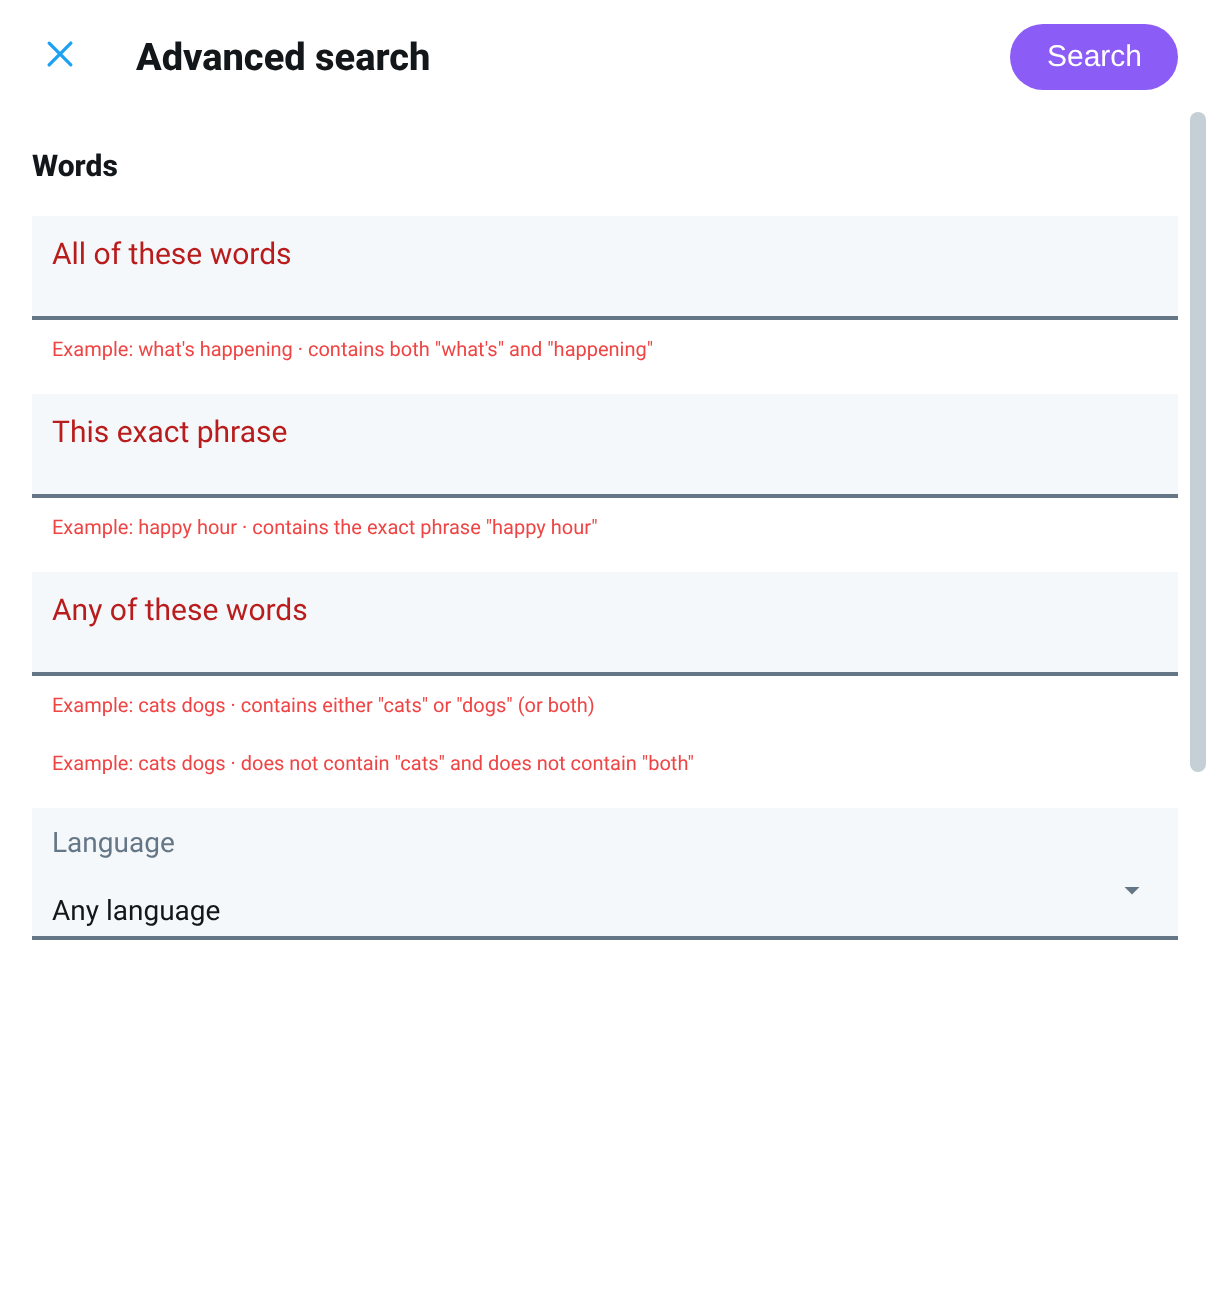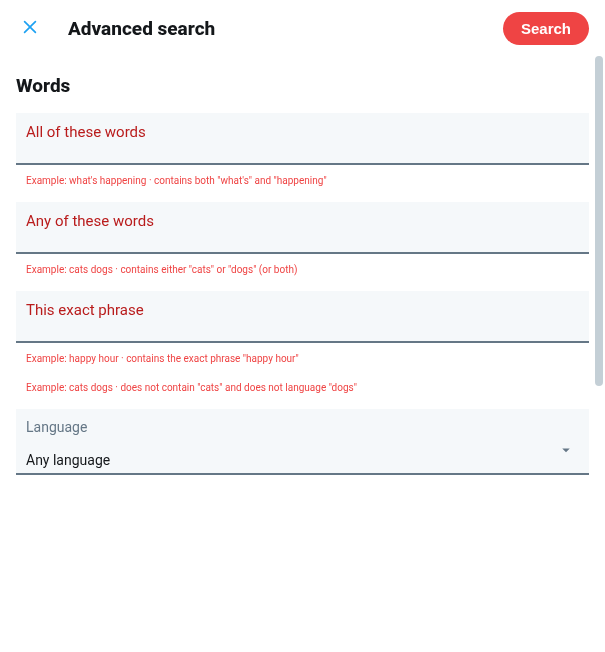--- a/index.html
+++ b/index.html
@@ -43,46 +43,46 @@
       height: 20px;
       fill: #1da1f2;
     }
     .header-title {
       font-size: 19px;
       font-weight: 800;
       color: #14171a;
       flex: 1;
     }
     .search-btn {
-      background: #ef4444;
+      background: #8b5cf6;
       color: #fff;
       border: none;
       border-radius: 9999px;
       padding: 8px 18px;
       font-size: 15px;
-      font-weight: 700;
+      font-weight: 400;
       cursor: pointer;
     }
     .content {
       flex: 1;
       overflow-y: auto;
       padding: 12px 16px 0 16px;
     }
     .content::-webkit-scrollbar {
       width: 10px;
     }
     .content::-webkit-scrollbar-track {
       background: transparent;
     }
     .content::-webkit-scrollbar-thumb {
       background: #c4cfd6;
       border-radius: 5px;
     }
     .section-title {
-      font-size: 19px;
+      font-size: 15px;
       font-weight: 800;
       color: #14171a;
       margin-bottom: 16px;
       margin-top: 4px;
     }
     .field-group {
       margin-bottom: 16px;
     }
     .input-wrap {
       background: #f5f8fa;
@@ -156,34 +156,34 @@
 
     <div class="field-group">
       <div class="input-wrap">
         <div class="input-label">All of these words</div>
       </div>
       <div class="example-text">Example: what's happening · contains both "what's" and "happening"</div>
     </div>
 
     <div class="field-group">
       <div class="input-wrap">
+        <div class="input-label">This exact phrase</div>
+      </div>
+      <div class="example-text">Example: happy hour · contains the exact phrase "happy hour"</div>
+    </div>
+
+    <div class="field-group">
+      <div class="input-wrap">
         <div class="input-label">Any of these words</div>
       </div>
       <div class="example-text">Example: cats dogs · contains either "cats" or "dogs" (or both)</div>
     </div>
 
     <div class="field-group">
-      <div class="input-wrap">
-        <div class="input-label">This exact phrase</div>
-      </div>
-      <div class="example-text">Example: happy hour · contains the exact phrase "happy hour"</div>
-    </div>
-
-    <div class="field-group">
-      <div class="example-text">Example: cats dogs · does not contain "cats" and does not language "dogs"</div>
+      <div class="example-text">Example: cats dogs · does not contain "cats" and does not contain "both"</div>
     </div>
 
 
     <div class="field-group">
       <div class="select-wrap">
         <span class="select-label">Language</span>
         <span class="select-value">Any language</span>
         <span class="chevron">
           <svg viewBox="0 0 24 24">
               <path d="M7 10l5 5 5-5z"></path>

